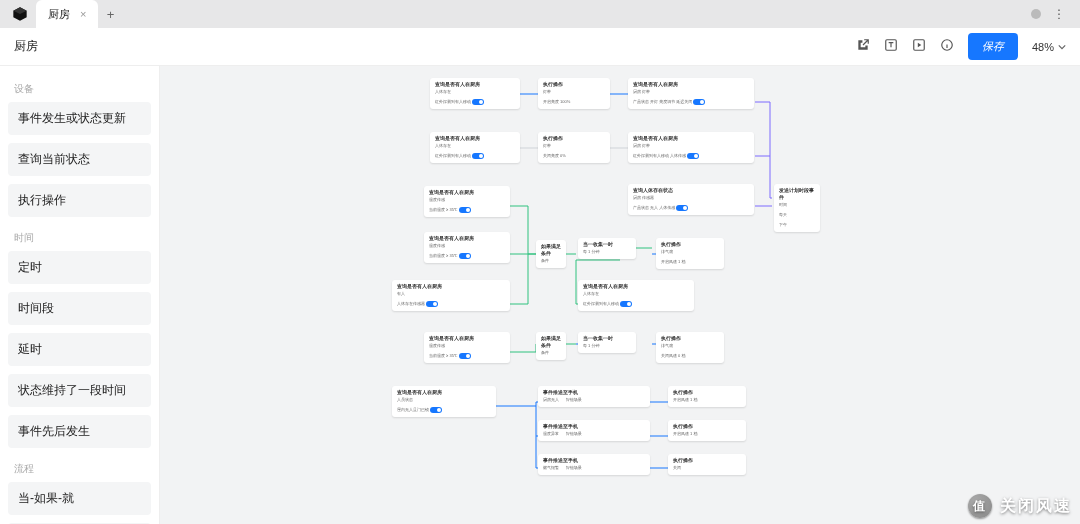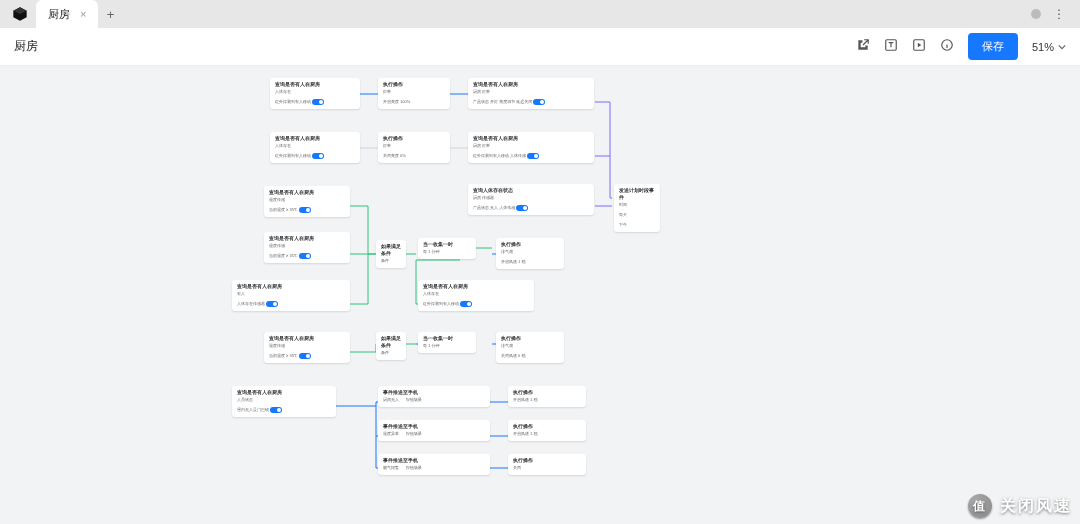--- a/index.html
+++ b/index.html
@@ -31,21 +31,21 @@
   
   .pageheader {
     height: 38px; display:flex; align-items:center; padding:0 14px;
     border-bottom:1px solid #eee;
   }
   .pageheader .title { font-size: 12px; color:#222; }
   .hdr-icons { margin-left:auto; display:flex; align-items:center; gap:14px; }
   .icon18 { width:14px;height:14px; color:#555; }
   .save-btn {
     background:#1677FF; color:#fff; font-size:11px;
-    padding:6px 14px; border-radius:4px; border:none;
+    padding:6px 14px; border-radius:4px; border:none;font-style:italic;
   }
   .zoom { font-size:11px; color:#333; display:flex;align-items:center;gap:4px;}
   .chevdown { width:8px; height:8px; }
   
   .body { display:flex; height: calc(524px - 28px - 38px); }
   .sidebar {
     width: 160px; min-width:160px; padding: 10px 8px; overflow-y: hidden;
     border-right:1px solid #eee; background:#fff;
   }
   .group-h { font-size:10px; color:#aaa; padding: 6px 6px 6px; }
@@ -131,30 +131,47 @@
     <span><svg class="icon18" viewBox="0 0 24 24">
           <rect x="3" y="3" width="18" height="18" rx="2" stroke="currentColor" fill="none" stroke-width="2"></rect>
           <path d="M10 8l6 4-6 4z" fill="currentColor"></path>
         </svg></span>
     <span><svg class="icon18" viewBox="0 0 24 24">
           <circle cx="12" cy="12" r="9" stroke="currentColor" fill="none" stroke-width="2"></circle>
           <path d="M12 8h.01M11 11h2v6h-2z" fill="currentColor"></path>
         </svg></span>
     <button class="save-btn">保存</button>
     <span class="zoom">
-      <span>51%</span>
+      <span>48%</span>
       <svg class="chevdown" viewBox="0 0 10 10">
           <path d="M1 3l4 4 4-4" stroke="#666" fill="none" stroke-width="1.5"></path>
         </svg>
     </span>
   </div>
 </div>
 
 <div class="body">
 
+  <div class="sidebar">
+    <div class="group-h">设备</div>
+    <div class="pill">事件发生或状态更新</div>
+    <div class="pill">查询当前状态</div>
+    <div class="pill">执行操作</div>
+
+    <div class="group-h">时间</div>
+    <div class="pill">定时</div>
+    <div class="pill">时间段</div>
+    <div class="pill">延时</div>
+    <div class="pill">状态维持了一段时间</div>
+    <div class="pill">事件先后发生</div>
+
+    <div class="group-h">流程</div>
+    <div class="pill">当-如果-就</div>
+    <div class="pill">循环</div>
+  </div>
   <div class="side-scroll"></div>
 
   <div class="canvas">
     <svg style="position:absolute;inset:0;width:100%;height:100%;">
 
       <path class="edge e-blue" d="M360 28 H378"></path>
       <path class="edge e-blue" d="M450 28 H468"></path>
 
       <path class="edge e-gray" d="M360 82 H378"></path>
       <path class="edge e-gray" d="M450 82 H468"></path>

